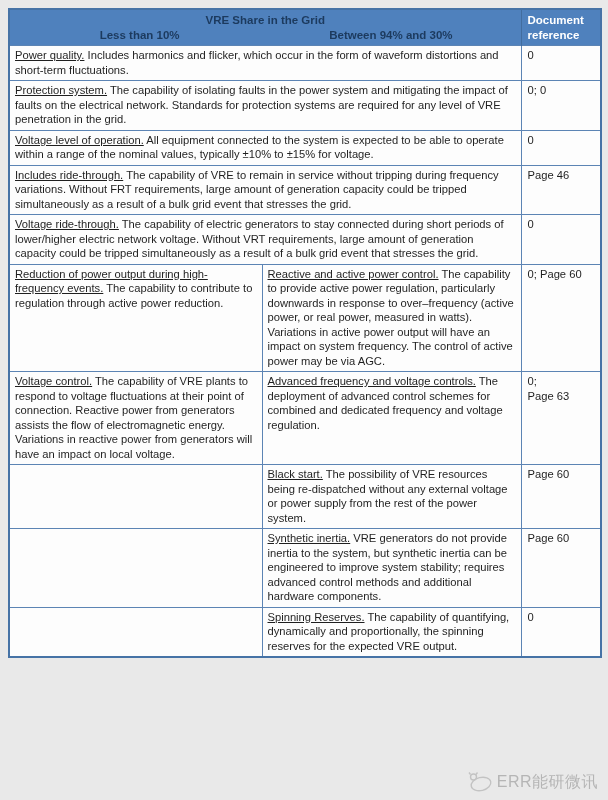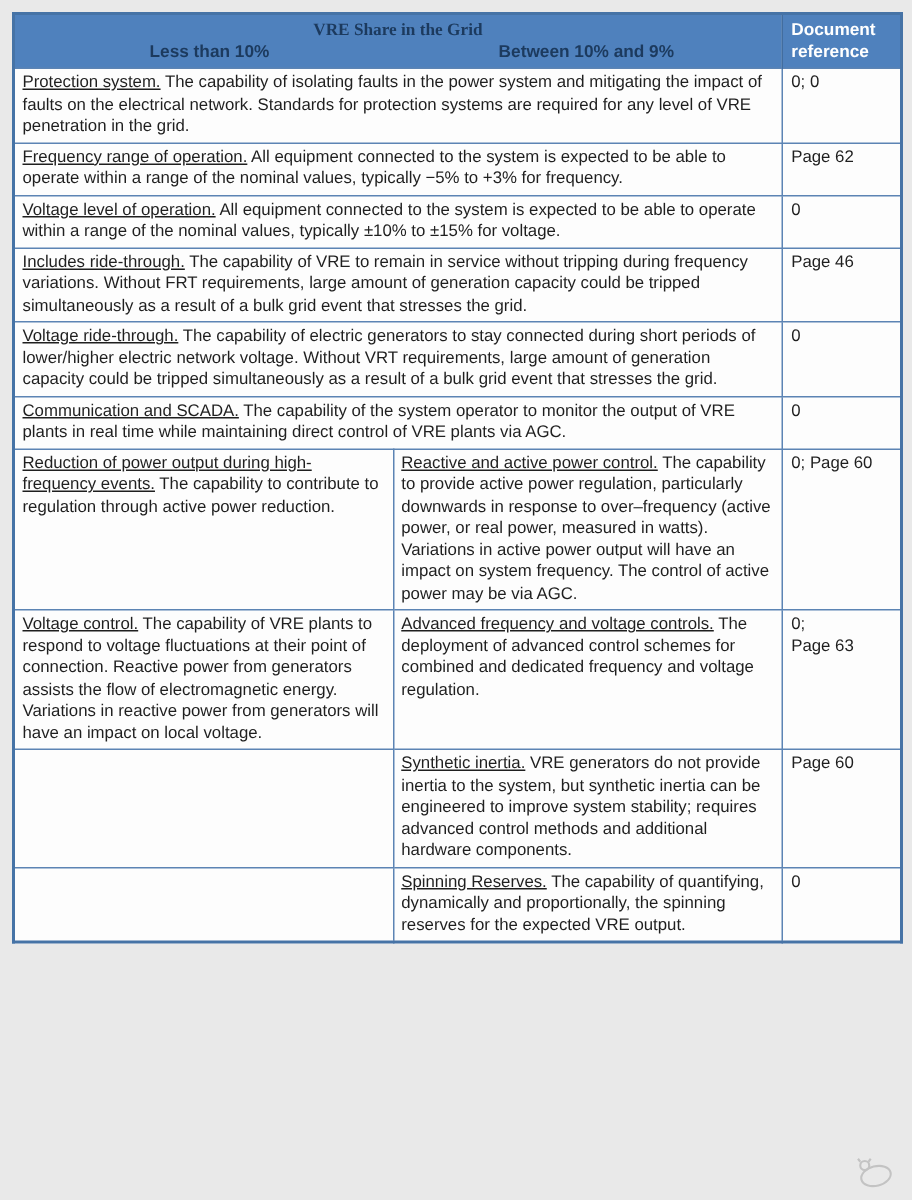--- a/index.html
+++ b/index.html
@@ -25,21 +25,21 @@
   thead th {
     background: #4f81bd;
     border: none;
     padding: 3px 4px 2px 4px;
     font-size: 11.5px;
     font-weight: bold;
     color: #1c3a5e;
     vertical-align: top;
     text-align: left;
   }
-  .hdr-title { text-align: center; line-height: 15px; font-family: Liberation Serif, serif; }
+  .hdr-title { text-align: center; line-height: 15px; }
   .hdr-sub { display: flex; line-height: 15px; }
   .hdr-sub span { flex: 1; text-align: center; }
   th.hdr-ref {
     border-left: 1px solid #426d9f;
     color: #ffffff;
     line-height: 15px;
     padding-left: 6px;
     margin-top: 14px;
   }
 
@@ -78,64 +78,65 @@
       <col style="width:253px">
       <col style="width:259px">
       <col style="width:80px">
     </colgroup>
     <thead>
       <tr>
         <th colspan="2">
           <div class="hdr-title">VRE Share in the Grid</div>
           <div class="hdr-sub">
             <span>Less than 10%</span>
-            <span>Between 10% and 9%</span>
+            <span>Between 94% and 30%</span>
           </div>
         </th>
         <th class="hdr-ref">
           <div>Document</div>
           <div>reference</div>
         </th>
       </tr>
     </thead>
     <tbody id="tbody">
         <tr>
+          <td colspan="2"><span class="term">Power quality.</span> <span>Includes harmonics and flicker, which occur in the form of waveform distortions and short-term fluctuations.</span></td>
+          <td class="ref-cell">0</td>
+        </tr>
+        <tr>
           <td colspan="2"><span class="term">Protection system.</span> <span>The capability of isolating faults in the power system and mitigating the impact of faults on the electrical network. Standards for protection systems are required for any level of VRE penetration in the grid.</span></td>
           <td class="ref-cell">0; 0</td>
-        </tr>
-        <tr>
-          <td colspan="2"><span class="term">Frequency range of operation.</span> <span>All equipment connected to the system is expected to be able to operate within a range of the nominal values, typically −5% to +3% for frequency.</span></td>
-          <td class="ref-cell">Page 62</td>
         </tr>
         <tr>
           <td colspan="2"><span class="term">Voltage level of operation.</span> <span>All equipment connected to the system is expected to be able to operate within a range of the nominal values, typically ±10% to ±15% for voltage.</span></td>
           <td class="ref-cell">0</td>
         </tr>
         <tr>
           <td colspan="2"><span class="term">Includes ride-through.</span> <span>The capability of VRE to remain in service without tripping during frequency variations. Without FRT requirements, large amount of generation capacity could be tripped simultaneously as a result of a bulk grid event that stresses the grid.</span></td>
           <td class="ref-cell">Page 46</td>
         </tr>
         <tr>
           <td colspan="2"><span class="term">Voltage ride-through.</span> <span>The capability of electric generators to stay connected during short periods of lower/higher electric network voltage. Without VRT requirements, large amount of generation capacity could be tripped simultaneously as a result of a bulk grid event that stresses the grid.</span></td>
           <td class="ref-cell">0</td>
         </tr>
         <tr>
-          <td colspan="2"><span class="term">Communication and SCADA.</span> <span>The capability of the system operator to monitor the output of VRE plants in real time while maintaining direct control of VRE plants via AGC.</span></td>
-          <td class="ref-cell">0</td>
-        </tr>
-        <tr>
           <td><span class="term">Reduction of power output during high-frequency events.</span> <span>The capability to contribute to regulation through active power reduction.</span></td>
           <td><span class="term">Reactive and active power control.</span> <span>The capability to provide active power regulation, particularly downwards in response to over–frequency (active power, or real power, measured in watts). Variations in active power output will have an impact on system frequency. The control of active power may be via AGC.</span></td>
           <td class="ref-cell">0; Page 60</td>
         </tr>
         <tr>
           <td><span class="term">Voltage control.</span> <span>The capability of VRE plants to respond to voltage fluctuations at their point of connection. Reactive power from generators assists the flow of electromagnetic energy. Variations in reactive power from generators will have an impact on local voltage.</span></td>
           <td><span class="term">Advanced frequency and voltage controls.</span> <span>The deployment of advanced control schemes for combined and dedicated frequency and voltage regulation.</span></td>
           <td class="ref-cell">0;
 Page 63</td>
+        </tr>
+        <tr>
+          <td><span class="term"></span> <span></span></td>
+          <td><span class="term">Black start.</span> <span>The possibility of VRE resources being re-dispatched without any external voltage or power supply from the rest of the power system.</span></td>
+          <td class="ref-cell">Page 60</td>
         </tr>
         <tr>
           <td><span class="term"></span> <span></span></td>
           <td><span class="term">Synthetic inertia.</span> <span>VRE generators do not provide inertia to the system, but synthetic inertia can be engineered to improve system stability; requires advanced control methods and additional hardware components.</span></td>
           <td class="ref-cell">Page 60</td>
         </tr>
         <tr>
           <td><span class="term"></span> <span></span></td>
           <td><span class="term">Spinning Reserves.</span> <span>The capability of quantifying, dynamically and proportionally, the spinning reserves for the expected VRE output.</span></td>
           <td class="ref-cell">0</td>
@@ -145,13 +146,14 @@
 </div>
 
 <div class="watermark">
   <svg width="30" height="24" viewBox="0 0 30 24">
     <g fill="none" stroke="#bdbdbd" stroke-width="1.4">
       <ellipse cx="16" cy="14" rx="10" ry="6.5" transform="rotate(-14 16 14)"></ellipse>
       <circle cx="8.5" cy="7" r="3"></circle>
       <path d="M5.5 4.5 L4 2.5 M11 4.5 L12.5 2.5"></path>
     </g>
   </svg>
+  <span>ERR能研微讯</span>
 </div>
 
 </body></html>

